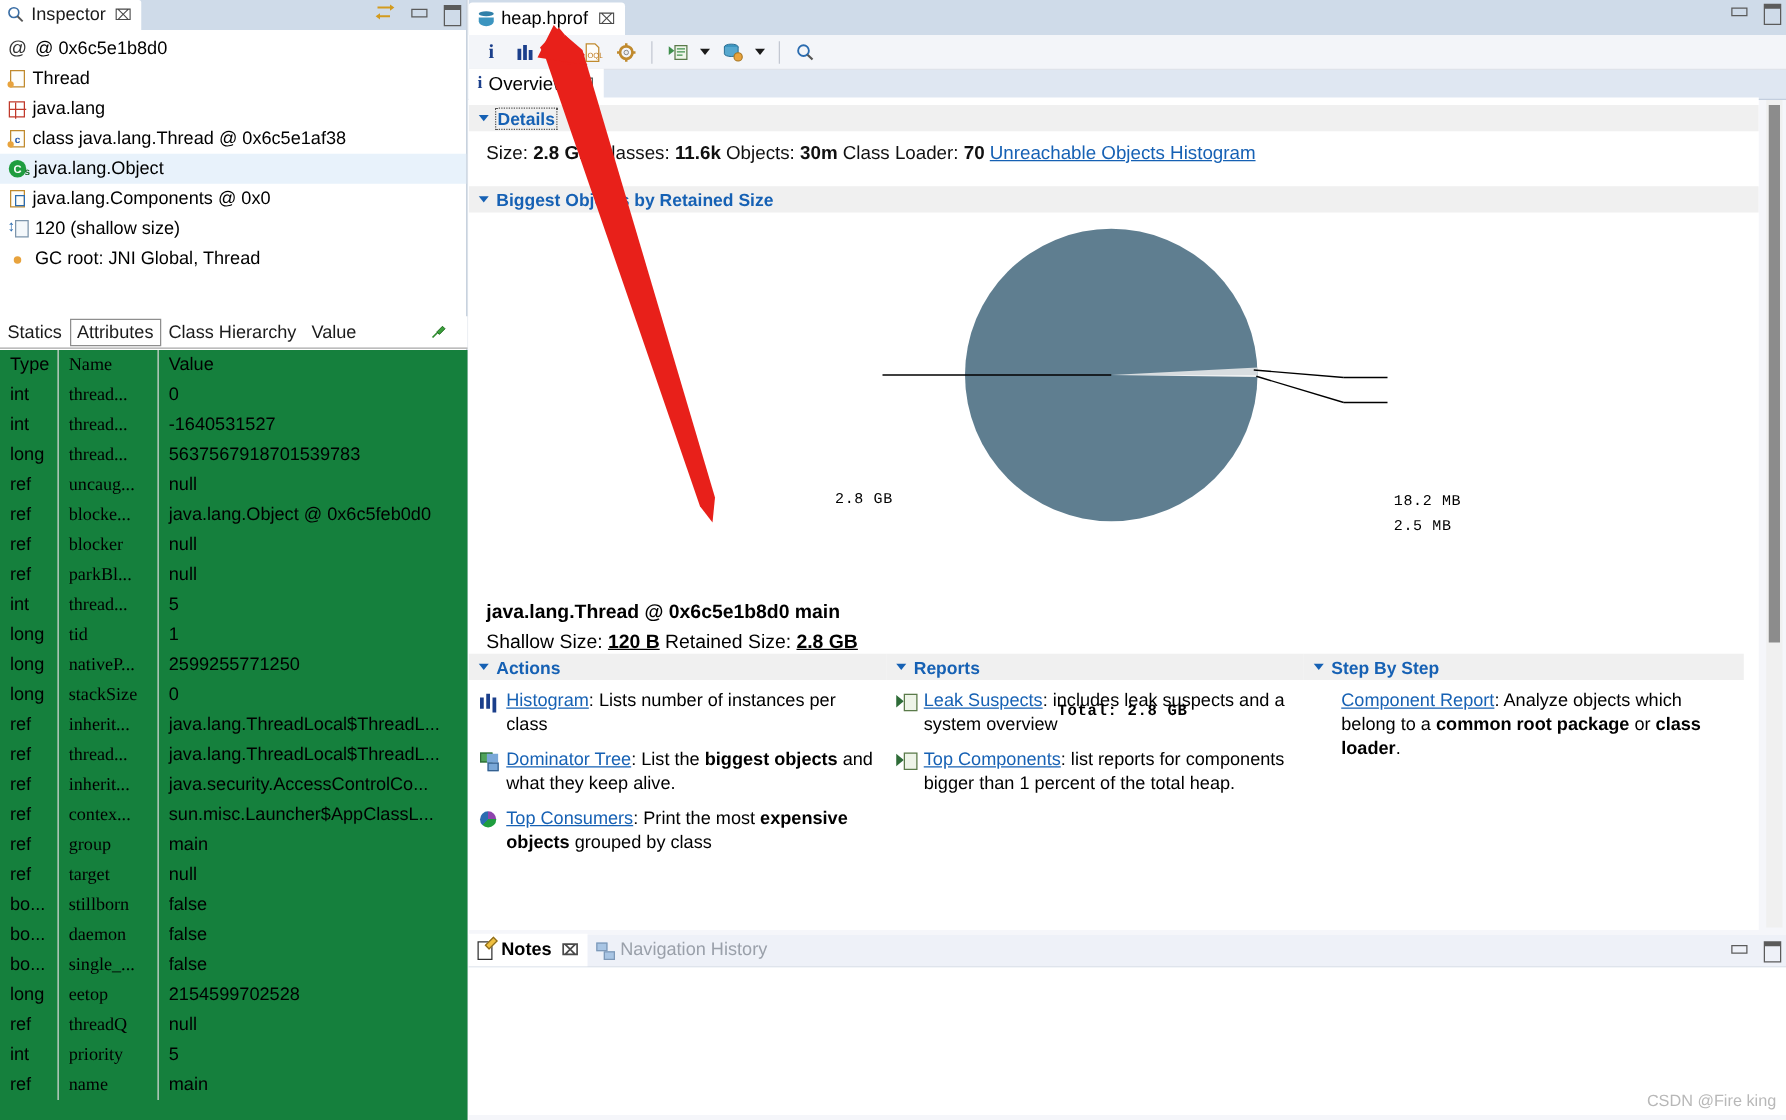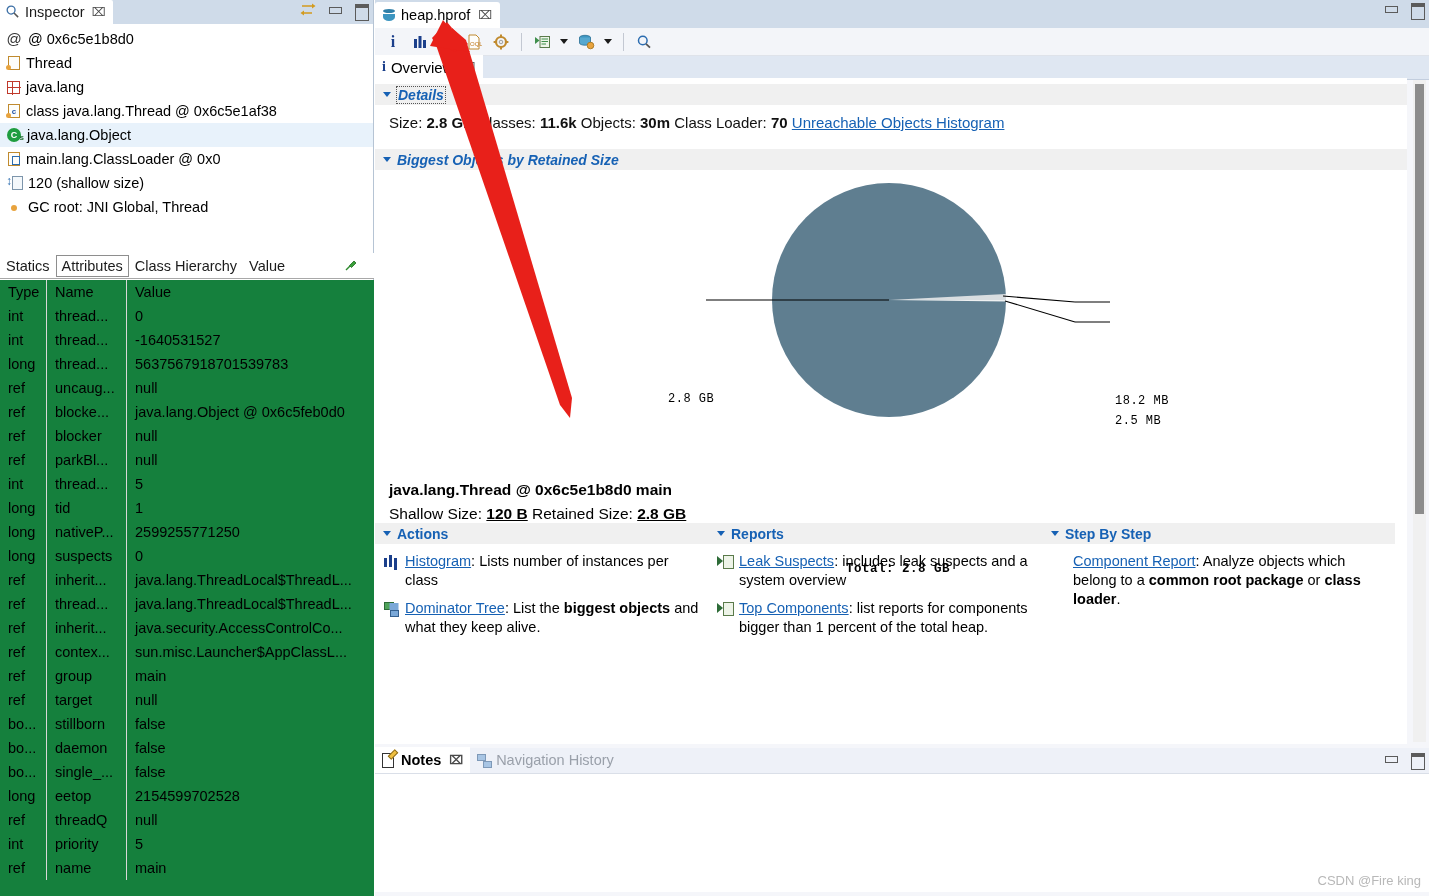--- a/index.html
+++ b/index.html
@@ -120,21 +120,21 @@
   }
 
   
   .attr-table {
     position: absolute; left: 0; top: 280px; width: 374px; height: 616px;
     overflow: hidden; background:#15803d;
   }
   .attr-row { display: flex; height: 24px; align-items: center; font-size: 14.5px;}
   .attr-row.head { font-size: 14.5px; }
   .c-type { width: 47px; padding-left: 8px; border-right: 1px solid #d8d8d8; height:24px; line-height:24px; overflow:hidden;}
-  .c-name { width: 80px; padding-left: 8px; border-right: 1px solid #d8d8d8; height:24px; line-height:24px; overflow:hidden;}
+  .c-name { width: 80px; padding-left: 8px; border-right: 1px solid #d8d8d8; height:24px; line-height:24px; overflow:hidden;font-family:Liberation Serif, serif;}
   .c-val  { flex:1; padding-left: 8px; height:24px; line-height:24px; overflow:hidden; white-space:nowrap;}
 
   
   #right-panel {
     position: absolute; left: 375px; top: 0; width: 1054px; height: 896px;
     background: #f5f6fa;
   }
   .editor-tabbar {
     height: 28px; background: #cfdbe9; position: relative;
     display: flex; align-items: flex-end;
@@ -179,21 +179,20 @@
   .ov-tab .oi { color:#1b3f8b; font-weight:bold; font-size:14px;font-family:"Liberation Serif",serif;}
 
   .ov-body {
     position:absolute; left:0; top:78px; width: 1032px; height: 666px;
     background:#ffffff; overflow:hidden;
   }
   .section-head {
     background:#f0f0f0; height: 21px; display:flex; align-items:center; gap:6px;
     padding-left: 8px; color:#1661b4; font-weight:bold; font-size:14px;
     margin-top: 6px;
-    font-style: italic;
   }
   .tw {
     width:0;height:0;border-left:4.5px solid transparent;border-right:4.5px solid transparent;
     border-top:5.5px solid #1661b4; display:inline-block;
   }
   .section-head .st { text-decoration: none; }
   .section-head.focused .st { outline: 1px dotted #555; padding: 0 1px; }
 
   .details-line {
     padding: 9px 0 0 14px; font-size: 15px; color:#111;
@@ -327,21 +326,21 @@
       <div class="insp-row">
         <span class="ico ico-class">c</span>
         <span>class java.lang.Thread @ 0x6c5e1af38</span>
       </div>
       <div class="insp-row selected">
         <span class="ico ico-obj">C</span>
         <span>java.lang.Object</span>
       </div>
       <div class="insp-row">
         <span class="ico ico-cl"></span>
-        <span>main.lang.ClassLoader @ 0x0</span>
+        <span>java.lang.Components @ 0x0</span>
       </div>
       <div class="insp-row">
         <span class="ico ico-size"></span>
         <span>120 (shallow size)</span>
       </div>
       <div class="insp-row">
         <span class="ico ico-gc"></span>
         <span>GC root: JNI Global, Thread</span>
       </div>
     </div>
@@ -411,21 +410,21 @@
             <div class="c-name">tid</div>
             <div class="c-val">1</div>
           </div>
           <div class="attr-row">
             <div class="c-type">long</div>
             <div class="c-name">nativeP...</div>
             <div class="c-val">2599255771250</div>
           </div>
           <div class="attr-row">
             <div class="c-type">long</div>
-            <div class="c-name">suspects</div>
+            <div class="c-name">stackSize</div>
             <div class="c-val">0</div>
           </div>
           <div class="attr-row">
             <div class="c-type">ref</div>
             <div class="c-name">inherit...</div>
             <div class="c-val">java.lang.ThreadLocal$ThreadL...</div>
           </div>
           <div class="attr-row">
             <div class="c-type">ref</div>
             <div class="c-name">thread...</div>
@@ -645,20 +644,26 @@
               <span class="txt">
                 <a class="link">Histogram</a><span>: </span><span>Lists number of instances per class</span>
               </span>
             </div>
             <div class="item">
               <span class="ico-dom"></span>
               <span class="txt">
                 <a class="link">Dominator Tree</a><span>: </span><span>List the </span><b>biggest objects</b><span> and what they keep alive.</span>
               </span>
             </div>
+            <div class="item">
+              <span class="ico-cons"></span>
+              <span class="txt">
+                <a class="link">Top Consumers</a><span>: </span><span>Print the most </span><b>expensive objects</b><span> grouped by class</span>
+              </span>
+            </div>
           </div>
         </div>
 
         <div class="col">
           <div class="col-head">
             <span class="tw"></span>
             <span>Reports</span>
           </div>
           <div class="col-body">
             <div class="item">

